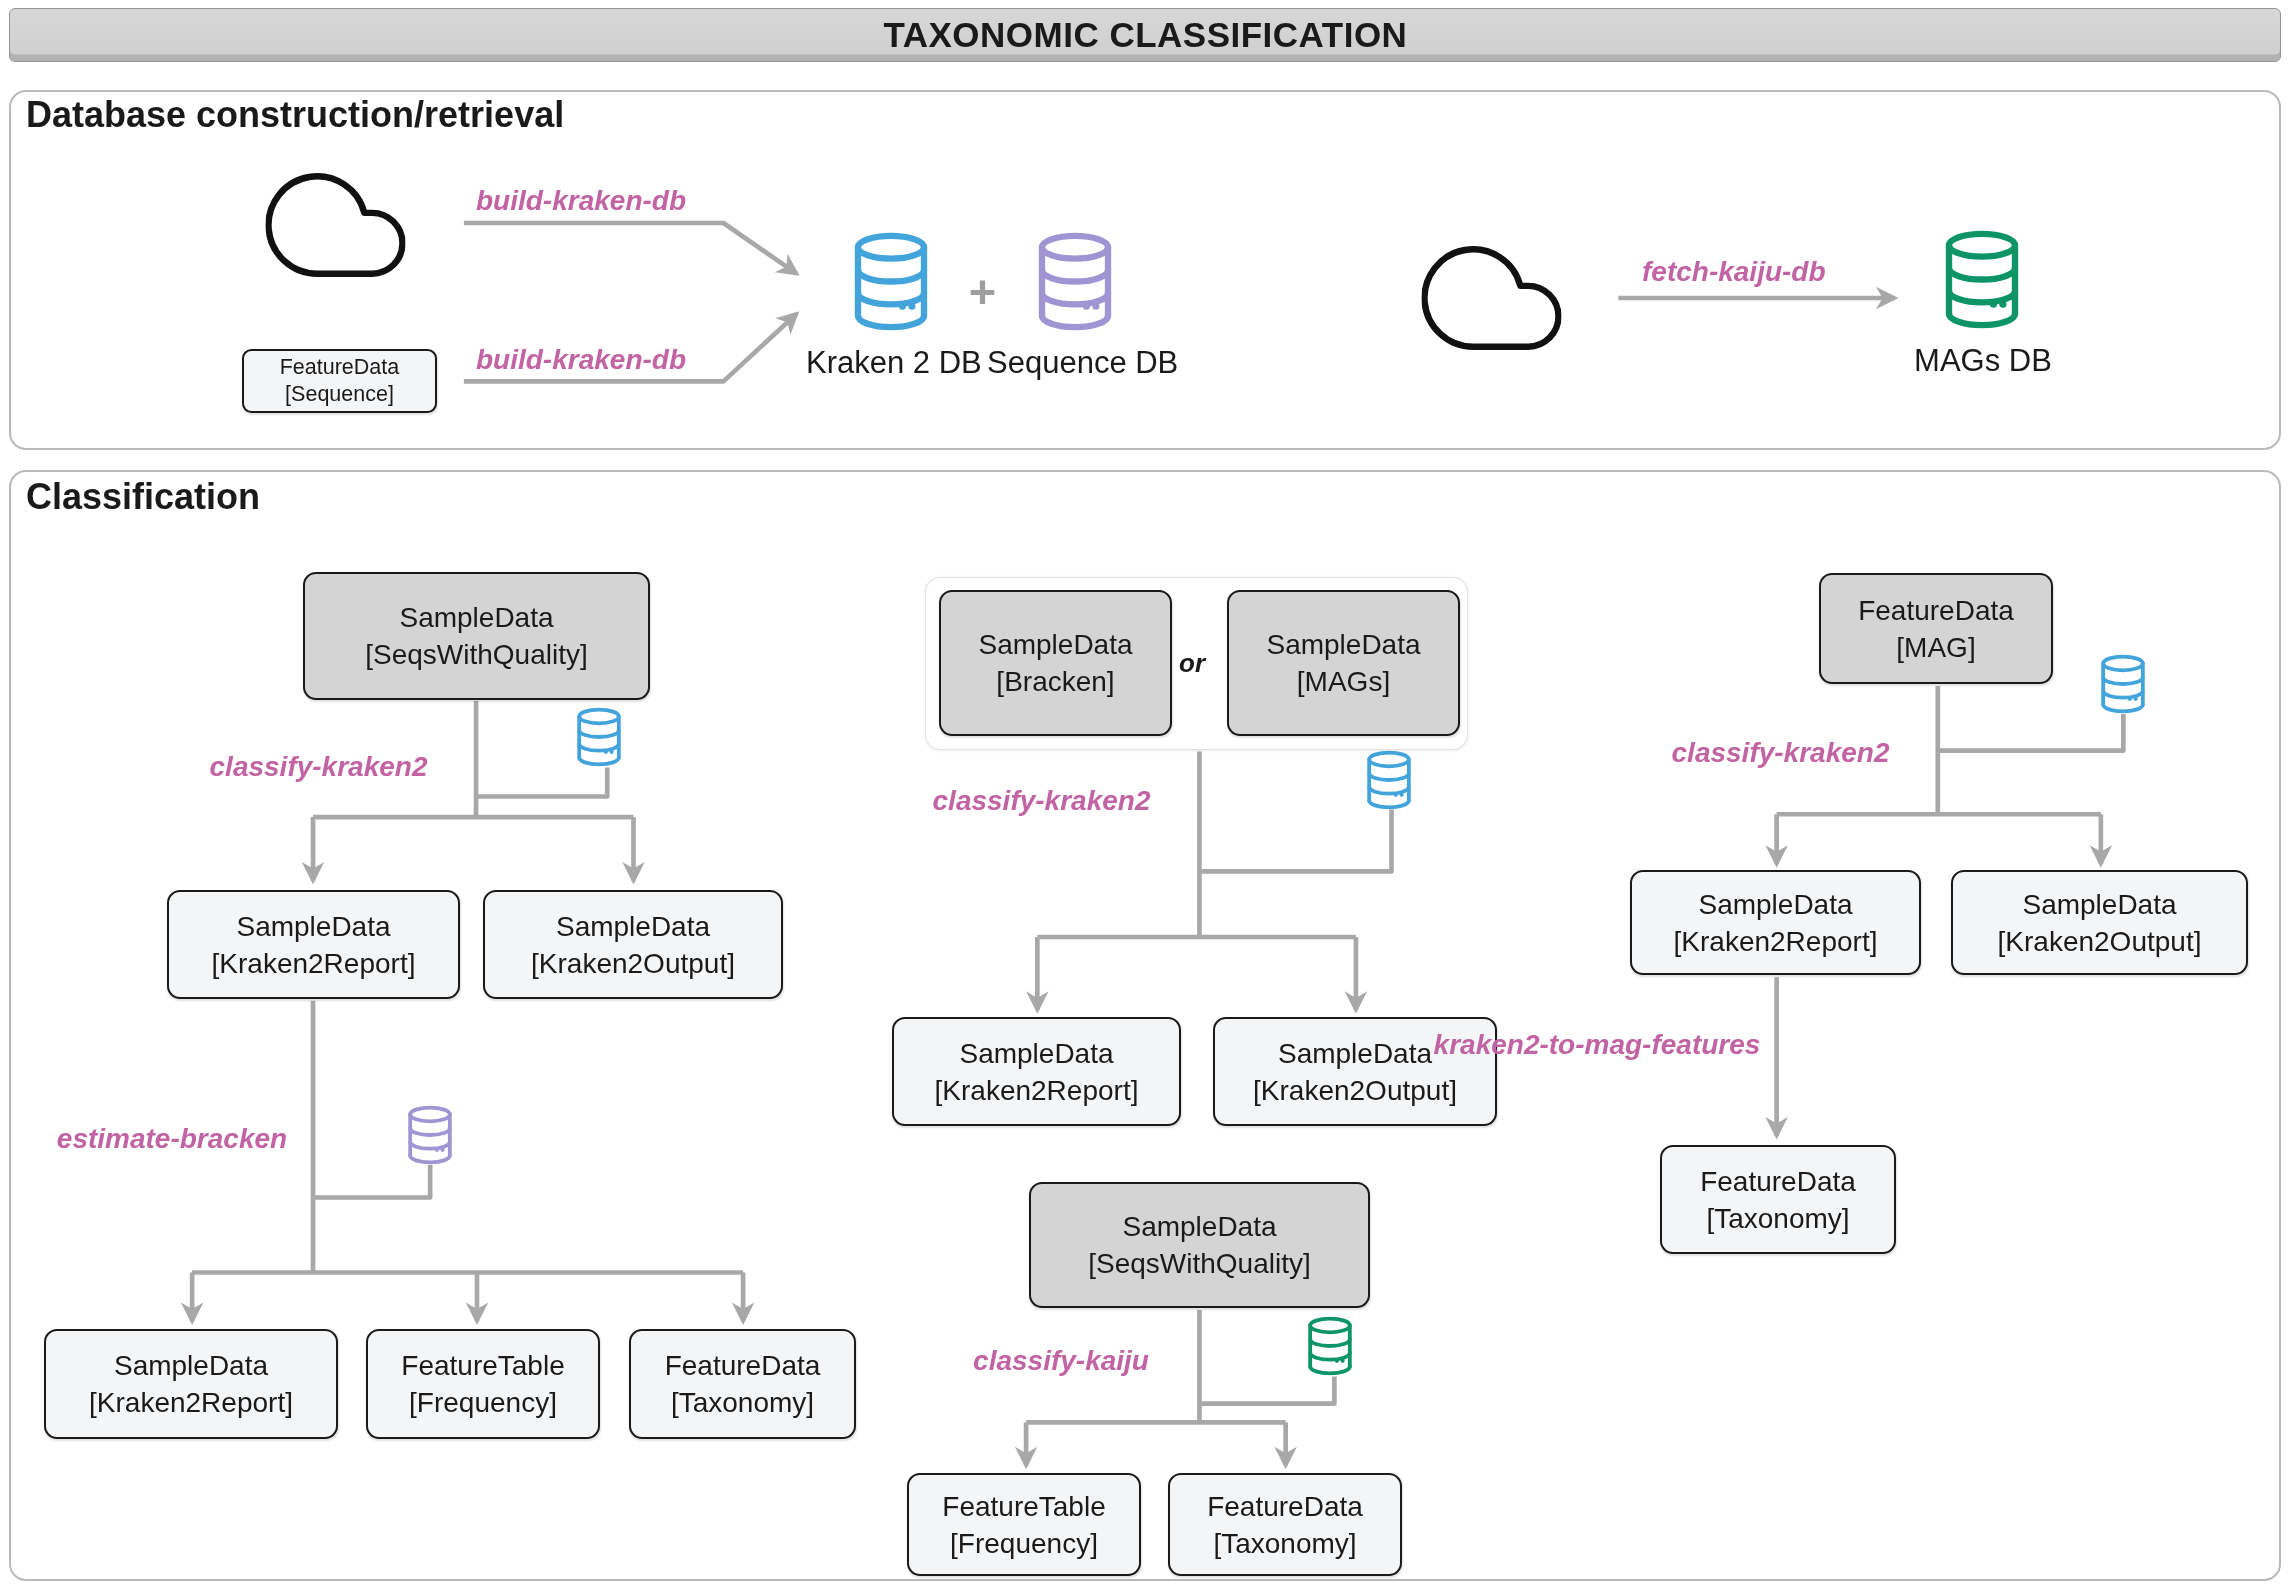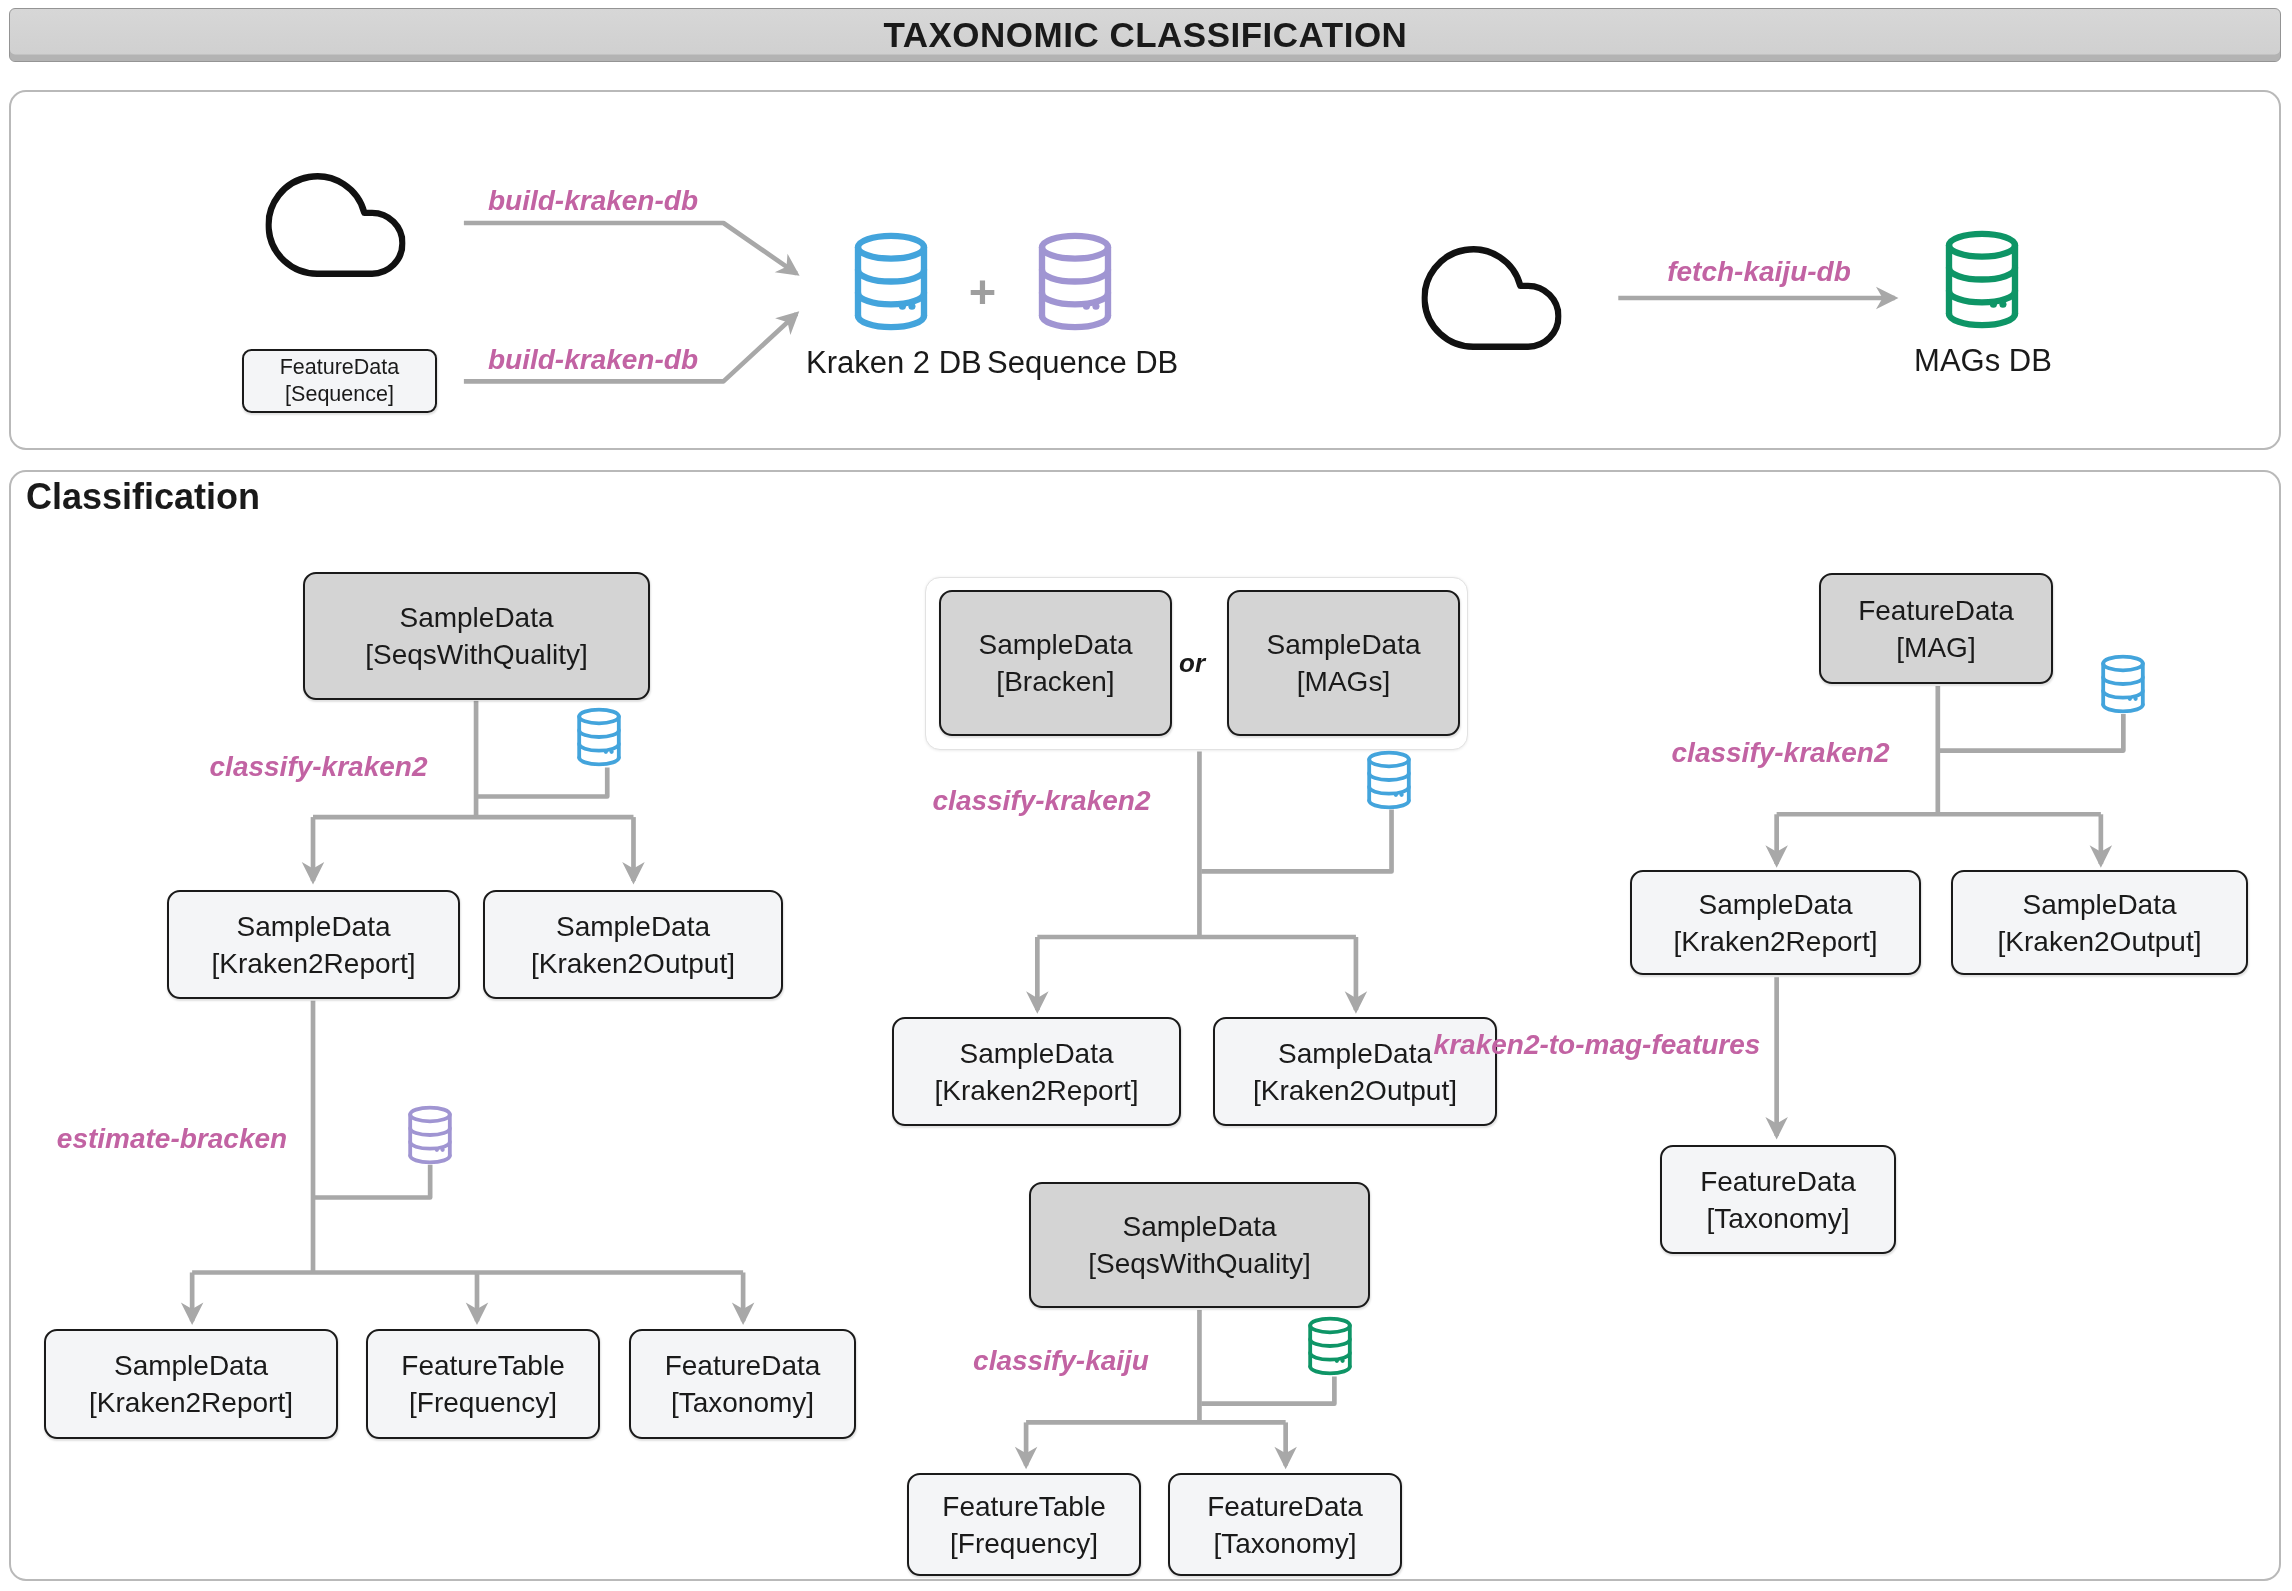--- a/index.html
+++ b/index.html
@@ -27,21 +27,21 @@
   .node{position:absolute;display:flex;flex-direction:column;justify-content:center;align-items:center;
         border:2.8px solid var(--c-ink);border-radius:13px;z-index:2;
         font-size:28px;line-height:37px;text-align:center;box-shadow:0.9px 1.9px 1.9px rgba(0,0,0,.12);}
   .node.gray{background:var(--c-node_gray);}
   .node.light{background:var(--c-node_light);}
   .node.small{font-size:21.5px;line-height:27px;border-width:2.3px;border-radius:9.4px;}
   .or-container{position:absolute;background:#fff;border:1.9px solid #e2e2e2;border-radius:15px;
         z-index:1;box-shadow:0 0.9px 2.8px rgba(0,0,0,.08);}
   .action{position:absolute;font-size:28px;line-height:37px;font-style:italic;font-weight:700;
           color:var(--c-pink);z-index:2;white-space:nowrap;}
-  .ta-r{text-align:center;} .ta-c{text-align:center;font-style:italic;}
+  .ta-r{text-align:center;} .ta-c{text-align:left;font-style:italic;}
   .db-name{position:absolute;font-size:31px;font-weight:400;text-align:center;z-index:2;white-space:nowrap;}
   .plus{position:absolute;font-size:47px;font-weight:700;color:var(--c-plus_gray);z-index:2;}
   .icon{position:absolute;z-index:2;}
   .db-icon svg{display:block;width:100%;height:100%;}
   .db-blue{color:var(--c-db_blue);} .db-purple{color:var(--c-db_purple);} .db-green{color:var(--c-db_green);}
   .cloud svg{display:block;width:100%;height:100%;}
   .orword{position:absolute;font-size:26px;font-weight:700;font-style:italic;z-index:2;}
 </style>
 </head>
 <body>
@@ -68,20 +68,21 @@
 
 <div class="canvas">
 
   <div class="titlebar">
     <span>TAXONOMIC CLASSIFICATION</span>
   </div>
 
   <section class="panel panel1"></section>
   <section class="panel panel2"></section>
 
+  <div class="heading" style="left:26px;top:94px;">Database construction/retrieval</div>
   <div class="heading" style="left:26px;top:476px;">Classification</div>
 
   <svg class="wires" width="2293" height="1592" viewBox="0 0 2447 1699">
     <defs>
       <marker id="ah" markerUnits="userSpaceOnUse" markerWidth="28" markerHeight="28" refX="21" refY="13" orient="auto">
         <path class="arrowhead" d="M1,1 L25,13 L1,25 L8,13 Z"></path>
       </marker>
     </defs>
 
     <path class="wire" d="M495,238 H772 L850,292" marker-end="url(#ah)"></path>

